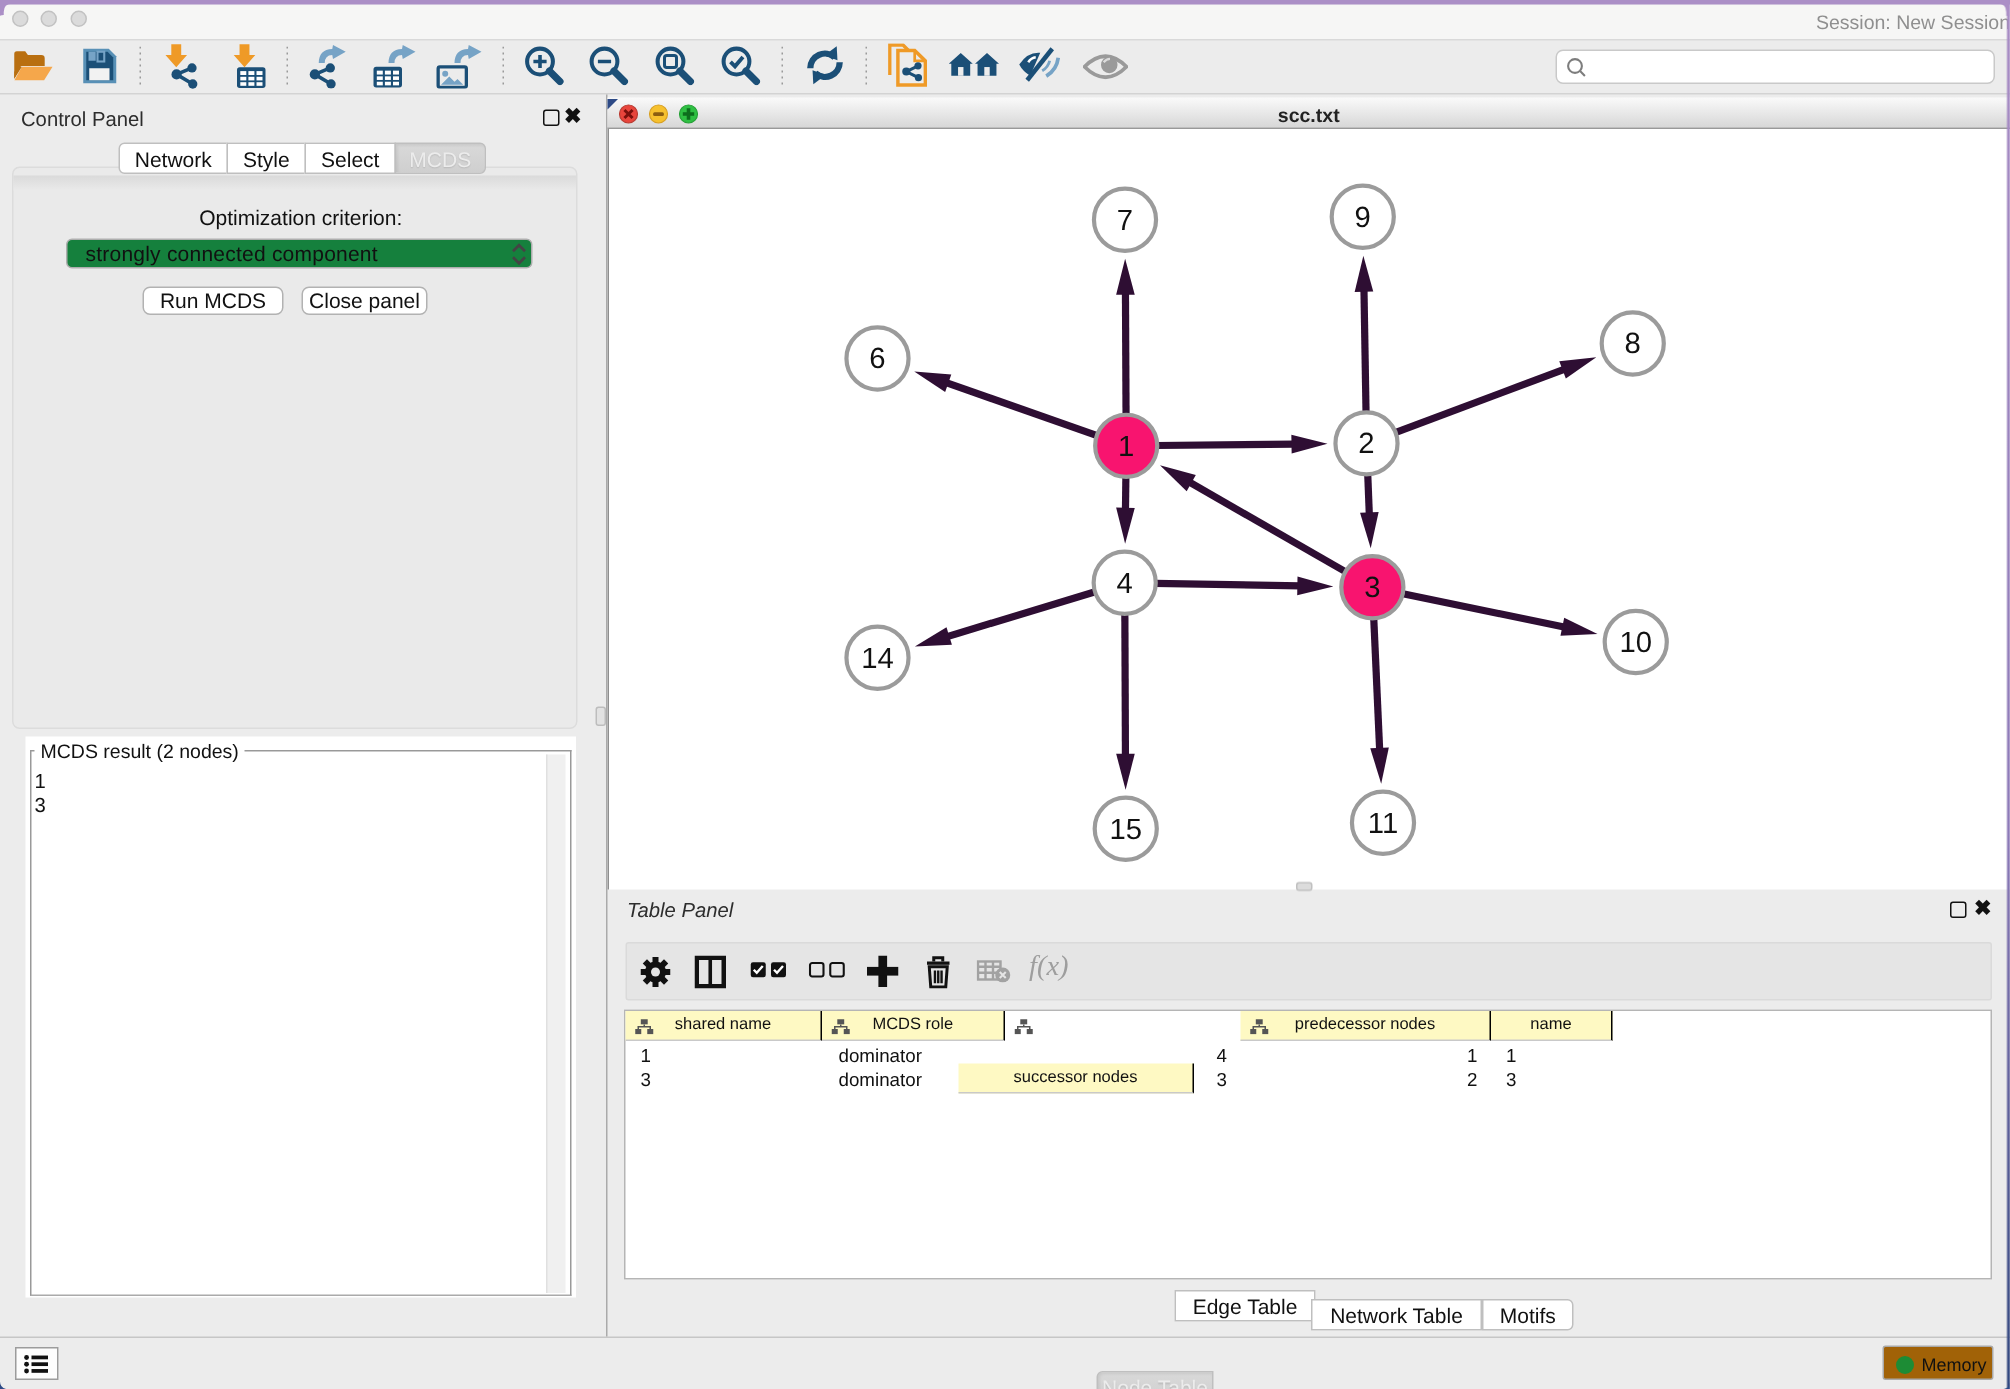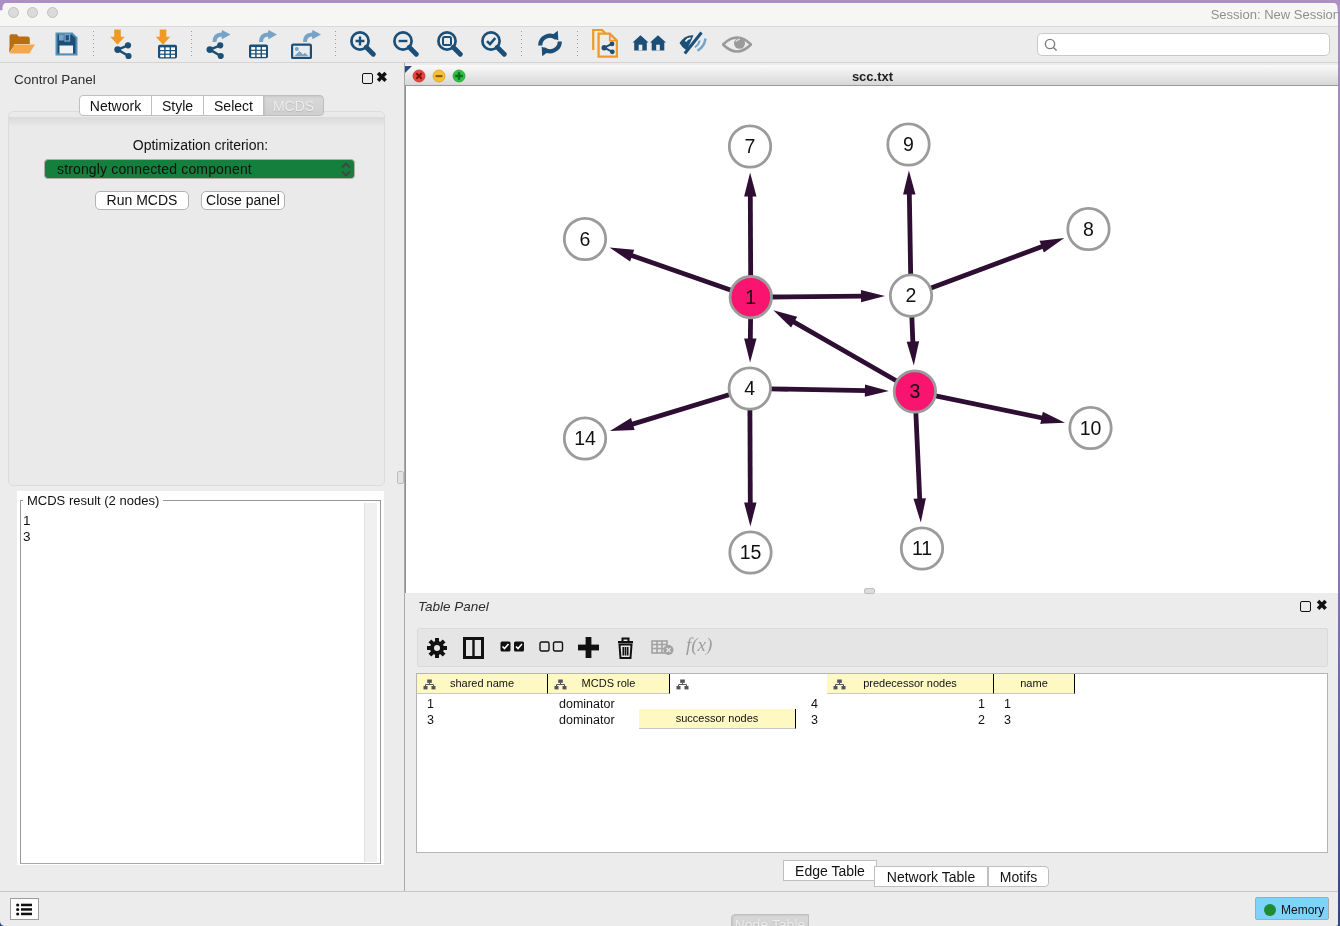--- a/index.html
+++ b/index.html
@@ -51,21 +51,21 @@
 
 #hsplit-grip { left:864px; top:587.5px; width:11px; height:6px; background:#dcdcdc; border:1px solid #c0c0c0; border-radius:2px; z-index:4; }
 
 #tp-title { left:418px; top:599px; font-size:13.5px; color:#2d2d2d;font-style:italic; }
 #tp-toolbar { left:417px; top:628px; width:911px; height:39px; background:#e5e5e5; border:1px solid #dadada; border-radius:2px; }
 #tablewrap { left:416px; top:673px; width:912px; height:180px; background:#fff; border:1px solid #b5b5b5; }
 .th { position:absolute; top:0; height:20px; background:#fef9c3; border-right:1px solid #000000; border-bottom:1px solid #c9c9c9; font-size:11px; color:#111; }
 .th .lbl { position:absolute; width:100%; top:3px; text-align:center; }
 .cellrow { position:absolute; font-size:12.5px; color:#111; height:16px; }
 
-#memorybtn { left:1255px; top:897px; width:74px; height:23px; background:#7dd3fc; border:1px solid #a9a9a9; border-radius:2px;text-align:center; }
+#memorybtn { left:1255px; top:897px; width:74px; height:23px; background:#a16207; border:1px solid #a9a9a9; border-radius:2px;text-align:center; }
 #memorybtn .dot { position:absolute; left:7.5px; top:5.5px; width:12.5px; height:12.5px; border-radius:50%; background:#1d8c35; }
 #memorybtn .txt { position:absolute; left:25px; top:4.5px; font-size:12px; color:#111; }
 svg { position:absolute; }
 </style>
 </head>
 <body>
 
 <div class="abs" id="titlebar"></div>
 <div class="tl-circle" style="left:7.5px;"></div>
 <div class="tl-circle" style="left:27px;"></div>

